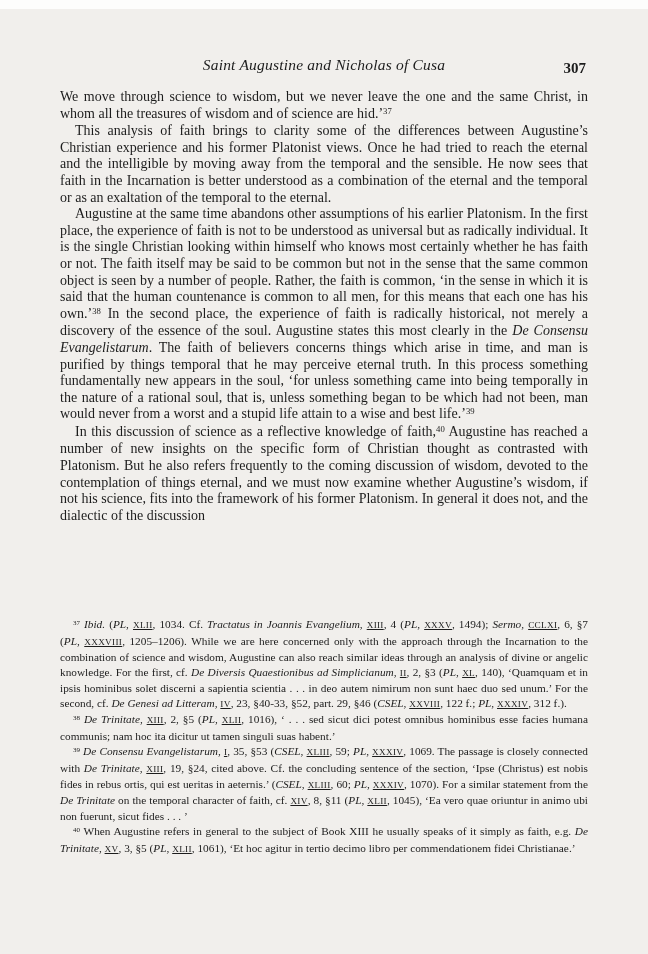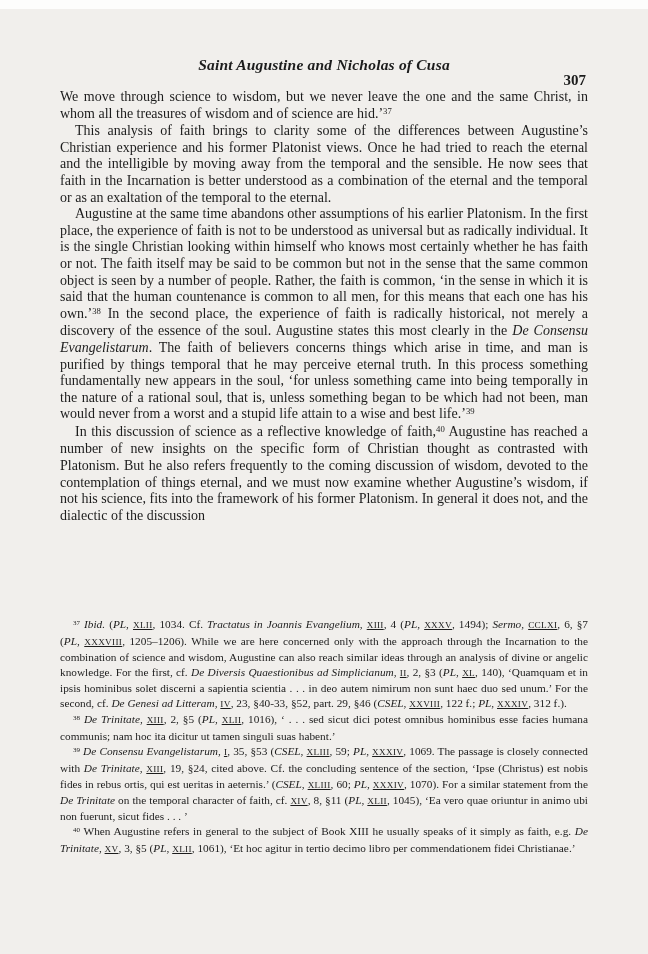--- a/index.html
+++ b/index.html
@@ -24,24 +24,23 @@
     pointer-events: none;
   }
   .page { position: absolute; inset: 0; }
 
   .header { position: absolute; top: 56px; left: 60px; width: 528px; height: 22px; }
   .running-title {
     text-align: center;
     font-style: italic;
     font-size: 15.5px;
     letter-spacing: 0.2px;
-    font-weight: bold;
   }
   .page-number {
-    position: absolute; right: 2px; top: 16px;
+    position: absolute; right: 2px; top: 4px;
     font-weight: bold;
     font-size: 15px;
   }
 
   .body-text {
     position: absolute; top: 89px; left: 60px; width: 528px;
     font-size: 14px; line-height: 16.6px;
     text-align: justify;
     font-family: Liberation Serif, serif;
   }

